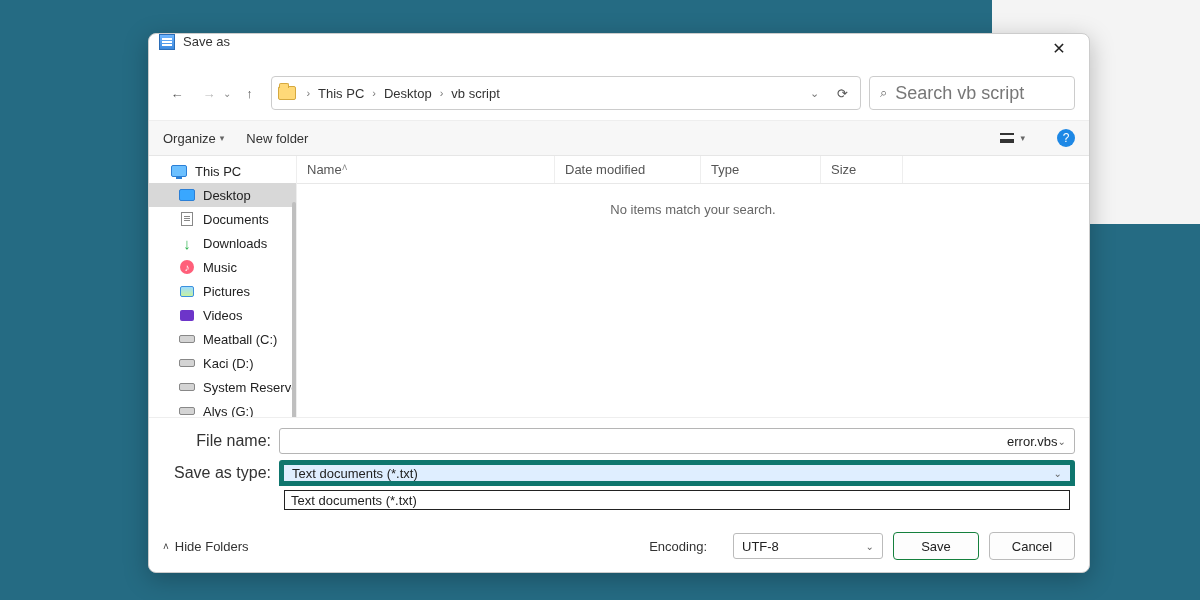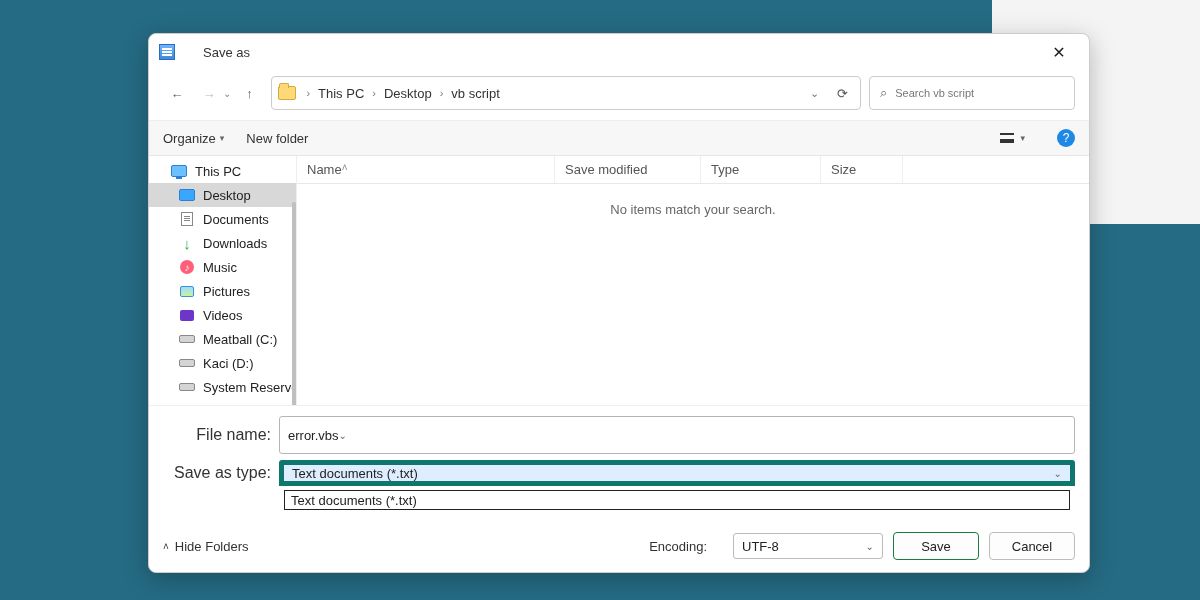--- a/index.html
+++ b/index.html
@@ -26,24 +26,22 @@
     background: #fff;
     border: 1px solid #ccc;
     border-radius: 8px;
     display: flex;
     flex-direction: column;
     box-shadow: 0 6px 24px rgba(0,0,0,0.25);
     overflow: hidden;
   }
   .titlebar {
     display: flex;
-    align-items: center;
     height: 36px;
     padding: 0 10px;
-    gap: 20px;
   }
   .titlebar .title-icon {
     width: 16px; height: 16px;
     background: linear-gradient(#6fb6ff,#3d8adf);
     border:1px solid #2b6db7;
     margin-right: 8px;
     position: relative;
   }
   .titlebar .title-icon::after{
     content:"";position:absolute;left:2px;right:2px;top:3px;height:2px;background:#fff;box-shadow:0 3px 0 #fff,0 6px 0 #fff;
@@ -97,21 +95,21 @@
     border:1px solid #ccc;
     border-radius:4px;
     height:34px;
     display:flex;
     align-items:center;
     padding:0 10px;
     color:#777;
     gap:8px;
   }
   .search-icon { font-size:13px; color:#666;}
-  .search-text { font-size:11px; }
+  .search-text { font-size:18px; }
 
   .toolbar2 {
     height:36px;
     background:#f7f7f7;
     border-top:1px solid #eee;
     border-bottom:1px solid #e6e6e6;
     display:flex;
     align-items:center;
     padding:0 14px;
     gap:22px;
@@ -181,21 +179,21 @@
   .empty-msg { text-align:center; padding:18px 0; color:#666; font-size:13px;}
 
   .bottom {
     border-top:1px solid #eee;
     padding:10px 14px 8px 14px;
     position:relative;
   }
   .field-row{display:flex;align-items:center;margin-bottom:6px;}
   .field-label{width:116px;text-align:right;color:#333;font-size:16px;padding-right:8px;}
   .field-input{
-    flex:1;height:38px;border:1px solid #b5b5b5;border-radius:3px;padding:0 8px;display:flex;align-items:center;justify-content:flex-start;font-size:13px;
+    flex:1;height:26px;border:1px solid #b5b5b5;border-radius:3px;padding:0 8px;display:flex;align-items:center;justify-content:flex-end;font-size:13px;
   }
   .type-select{
     flex:1;height:26px;border:5px solid #0f766e;background:#dfeeff;border-radius:3px 3px 0 0;padding:0 8px;display:flex;align-items:center;justify-content:space-between;font-size:13px;position:relative;
   }
   .dd-caret{font-size:10px;color:#666;}
   .dropdown-list{
     position:absolute;left:0;right:0;top:25px;border:1px solid #222;background:#fff;z-index:20;
   }
   .dd-opt{height:18px;padding:0 6px;font-size:13px;display:flex;align-items:center;}
   .dd-opt.hover{background:#1464d0;color:#fff;}
@@ -339,21 +337,21 @@
           </span>
           <span>Alys (G:)</span>
         </div>
       </div>
     <div class="main-pane">
       <div class="col-headers">
         <div class="ch name">
           <span>Name</span>
           <span class="sort-caret">˄</span>
         </div>
-        <div class="ch date"><span>Save modified</span></div>
+        <div class="ch date"><span>Date modified</span></div>
         <div class="ch type"><span>Type</span></div>
         <div class="ch size"><span>Size</span></div>
       </div>
       <div class="empty-msg">No items match your search.</div>
     </div>
   </div>
 
   <div class="bottom">
     <div class="field-row">
       <div class="field-label">File name:</div>

